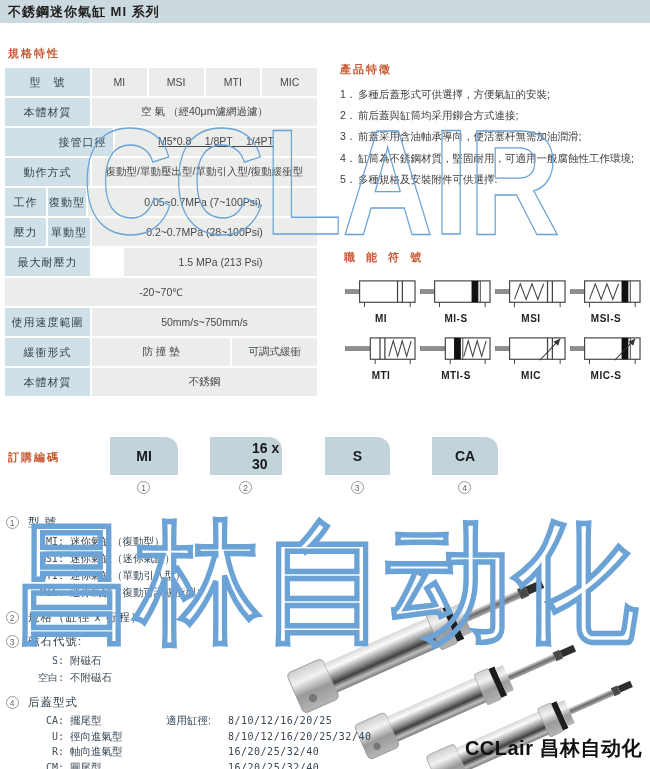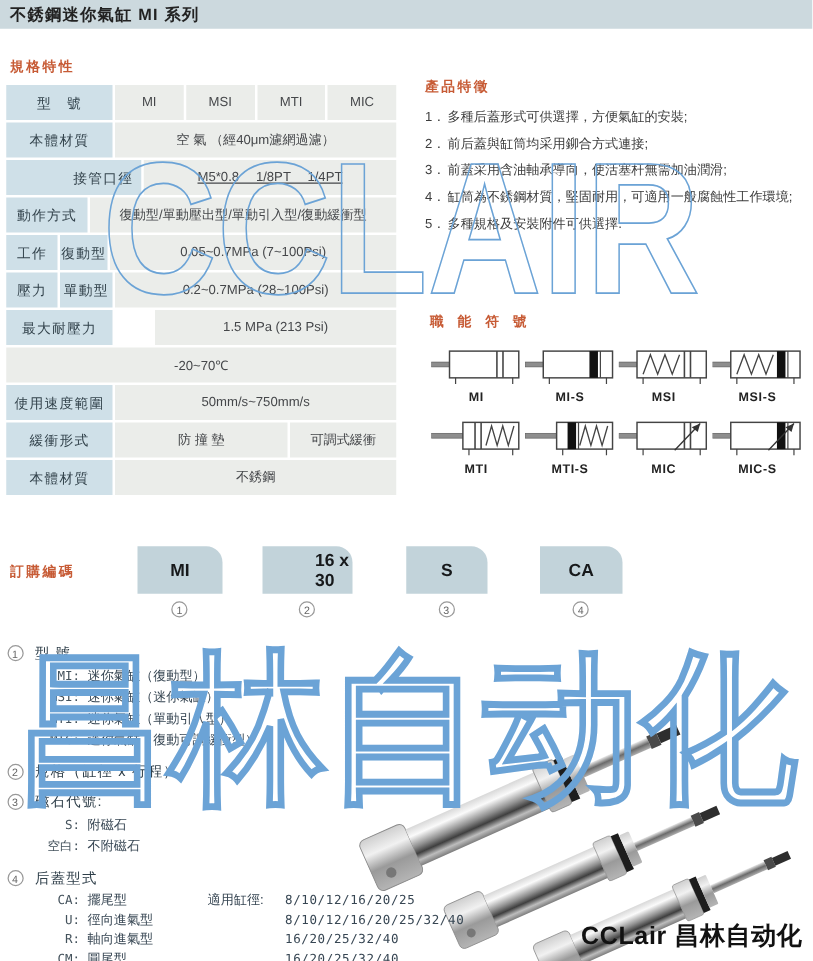--- a/index.html
+++ b/index.html
@@ -111,21 +111,21 @@
         <div class="spec-value" style="flex: 1 1 0px;">空 氣 （經40μm濾網過濾）</div>
       </div>
     </div>
     <div class="spec-row">
       <div class="spec-label" style="width: 108px; padding-left: 47px;">接管口徑</div>
       <div class="spec-vals">
         <div class="spec-value" style="flex: 1 1 0px; text-decoration: underline;">M5*0.8　 1/8PT 　1/4PT</div>
       </div>
     </div>
     <div class="spec-row">
-      <div class="spec-label" style="width: 65px;">動作方式</div>
+      <div class="spec-label" style="width: 85px;">動作方式</div>
       <div class="spec-vals">
         <div class="spec-value" style="flex: 1 1 0px;">復動型/單動壓出型/單動引入型/復動緩衝型</div>
       </div>
     </div>
     <div class="spec-row">
       <div class="spec-label" style="width: 41px;">工作</div>
       <div class="spec-label" style="width: 38px;">復動型</div>
       <div class="spec-vals">
         <div class="spec-value" style="flex: 1 1 0px;">0.05~0.7MPa (7~100Psi)</div>
       </div>

